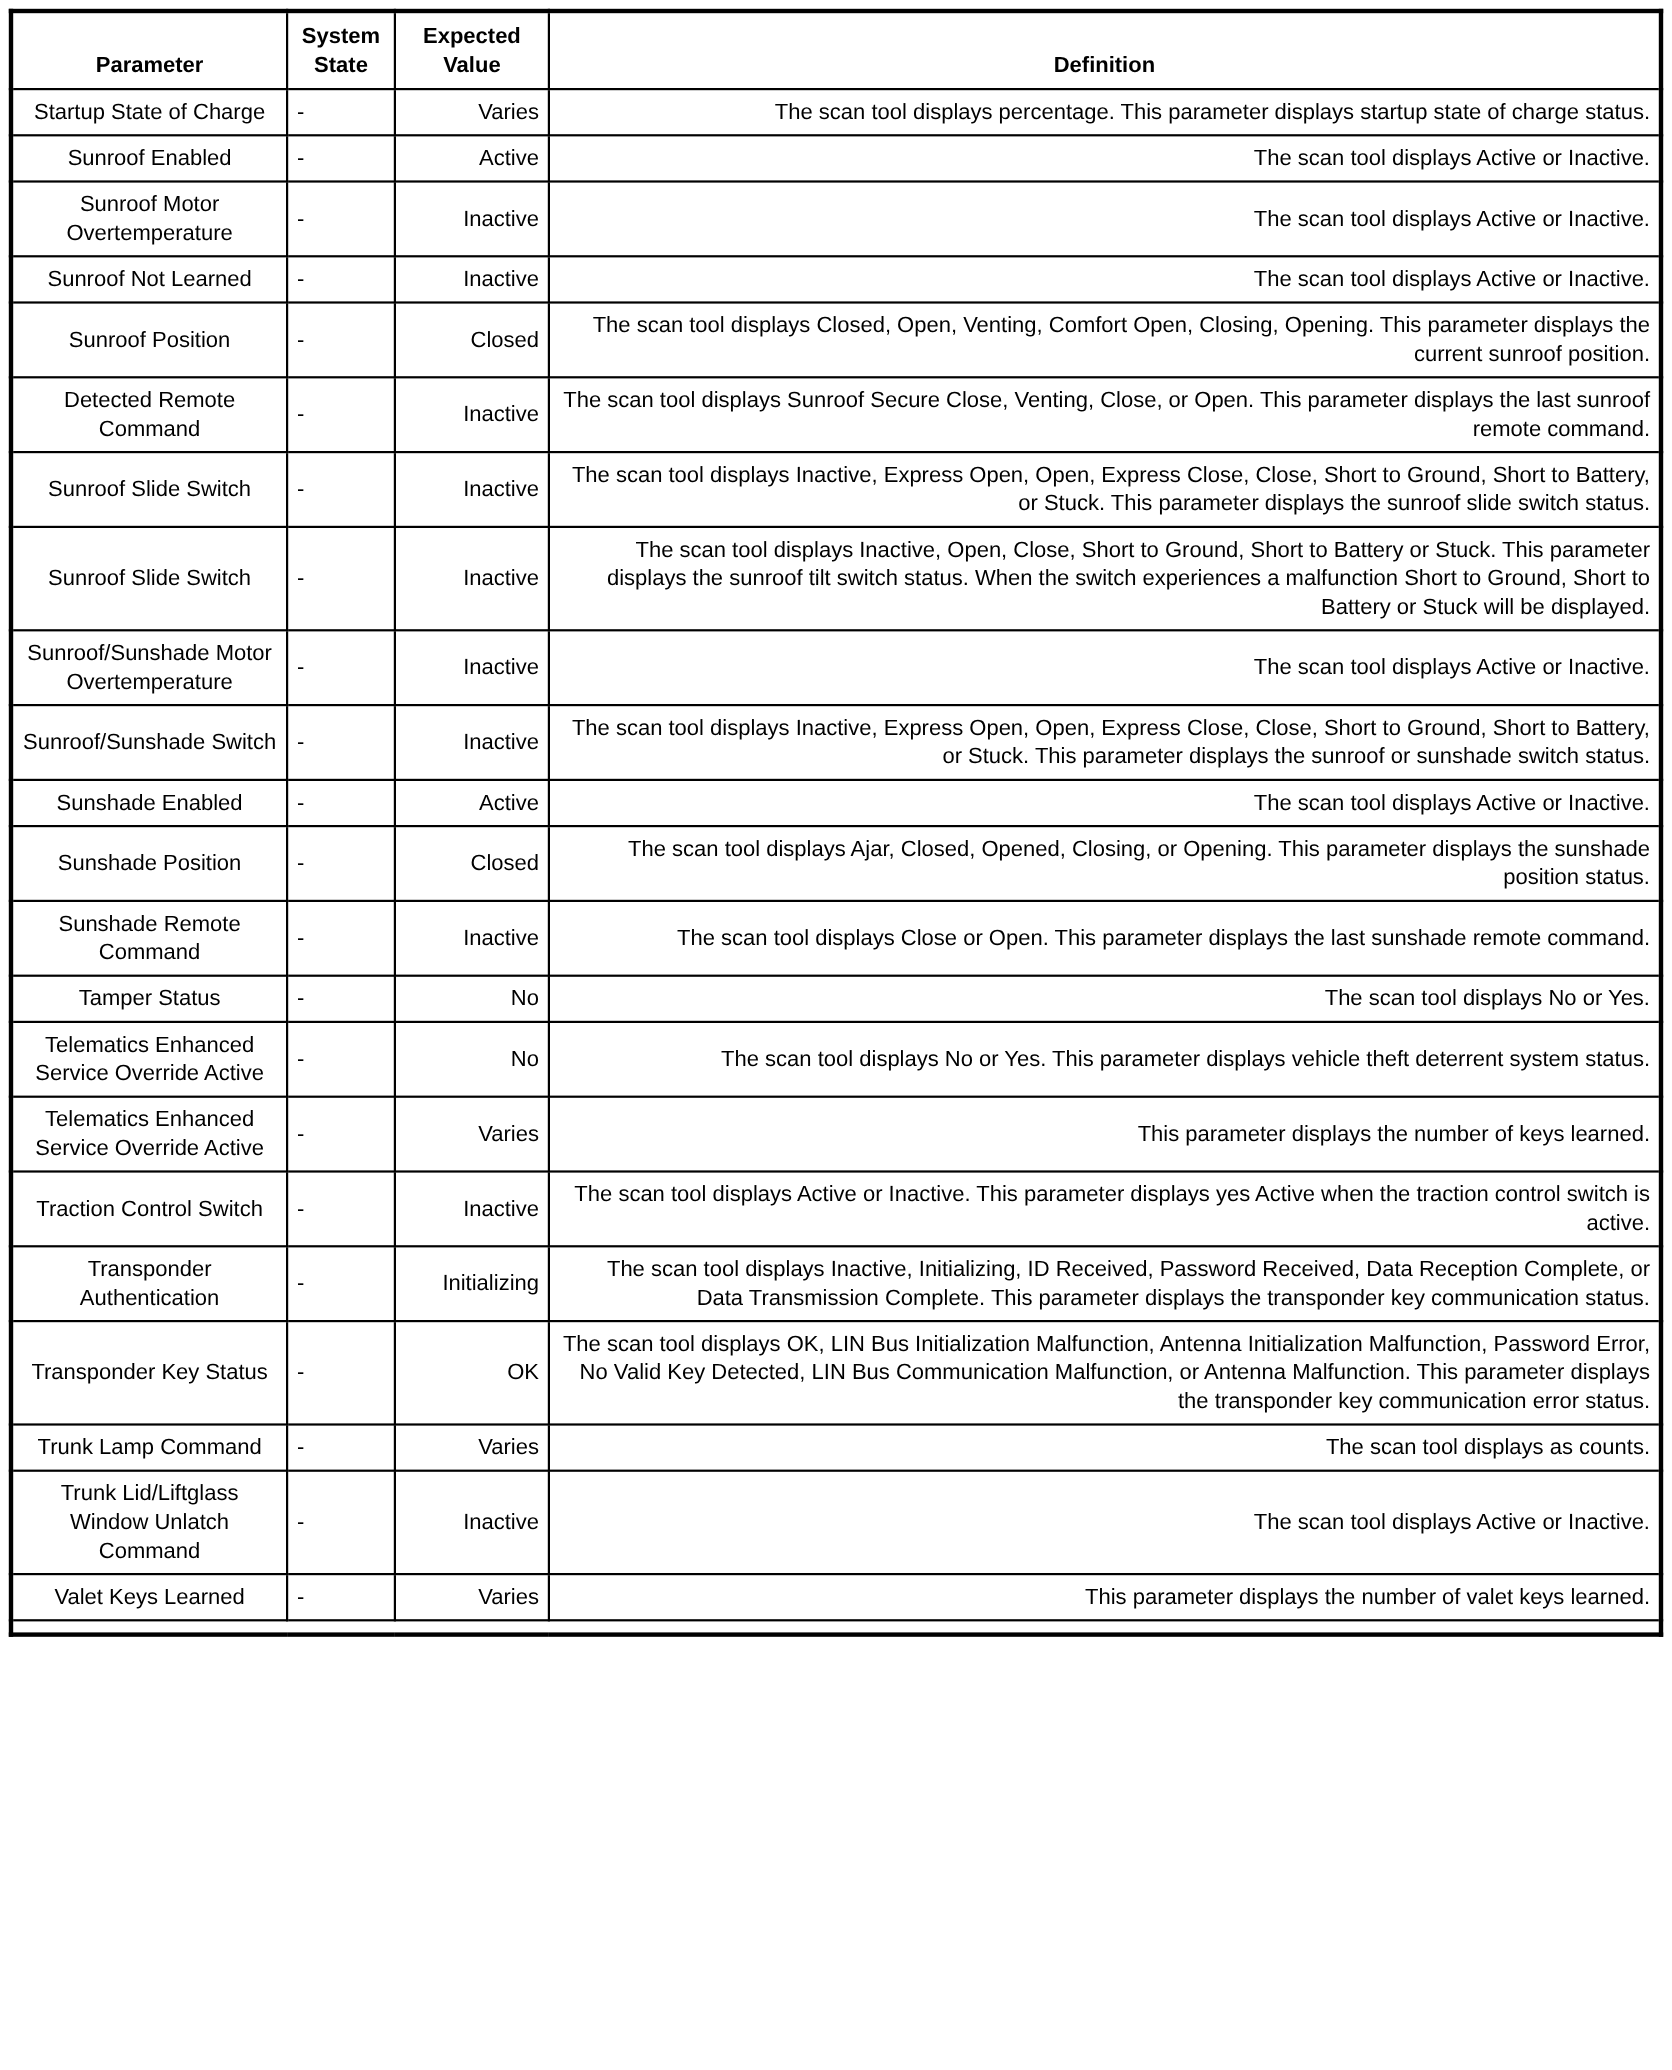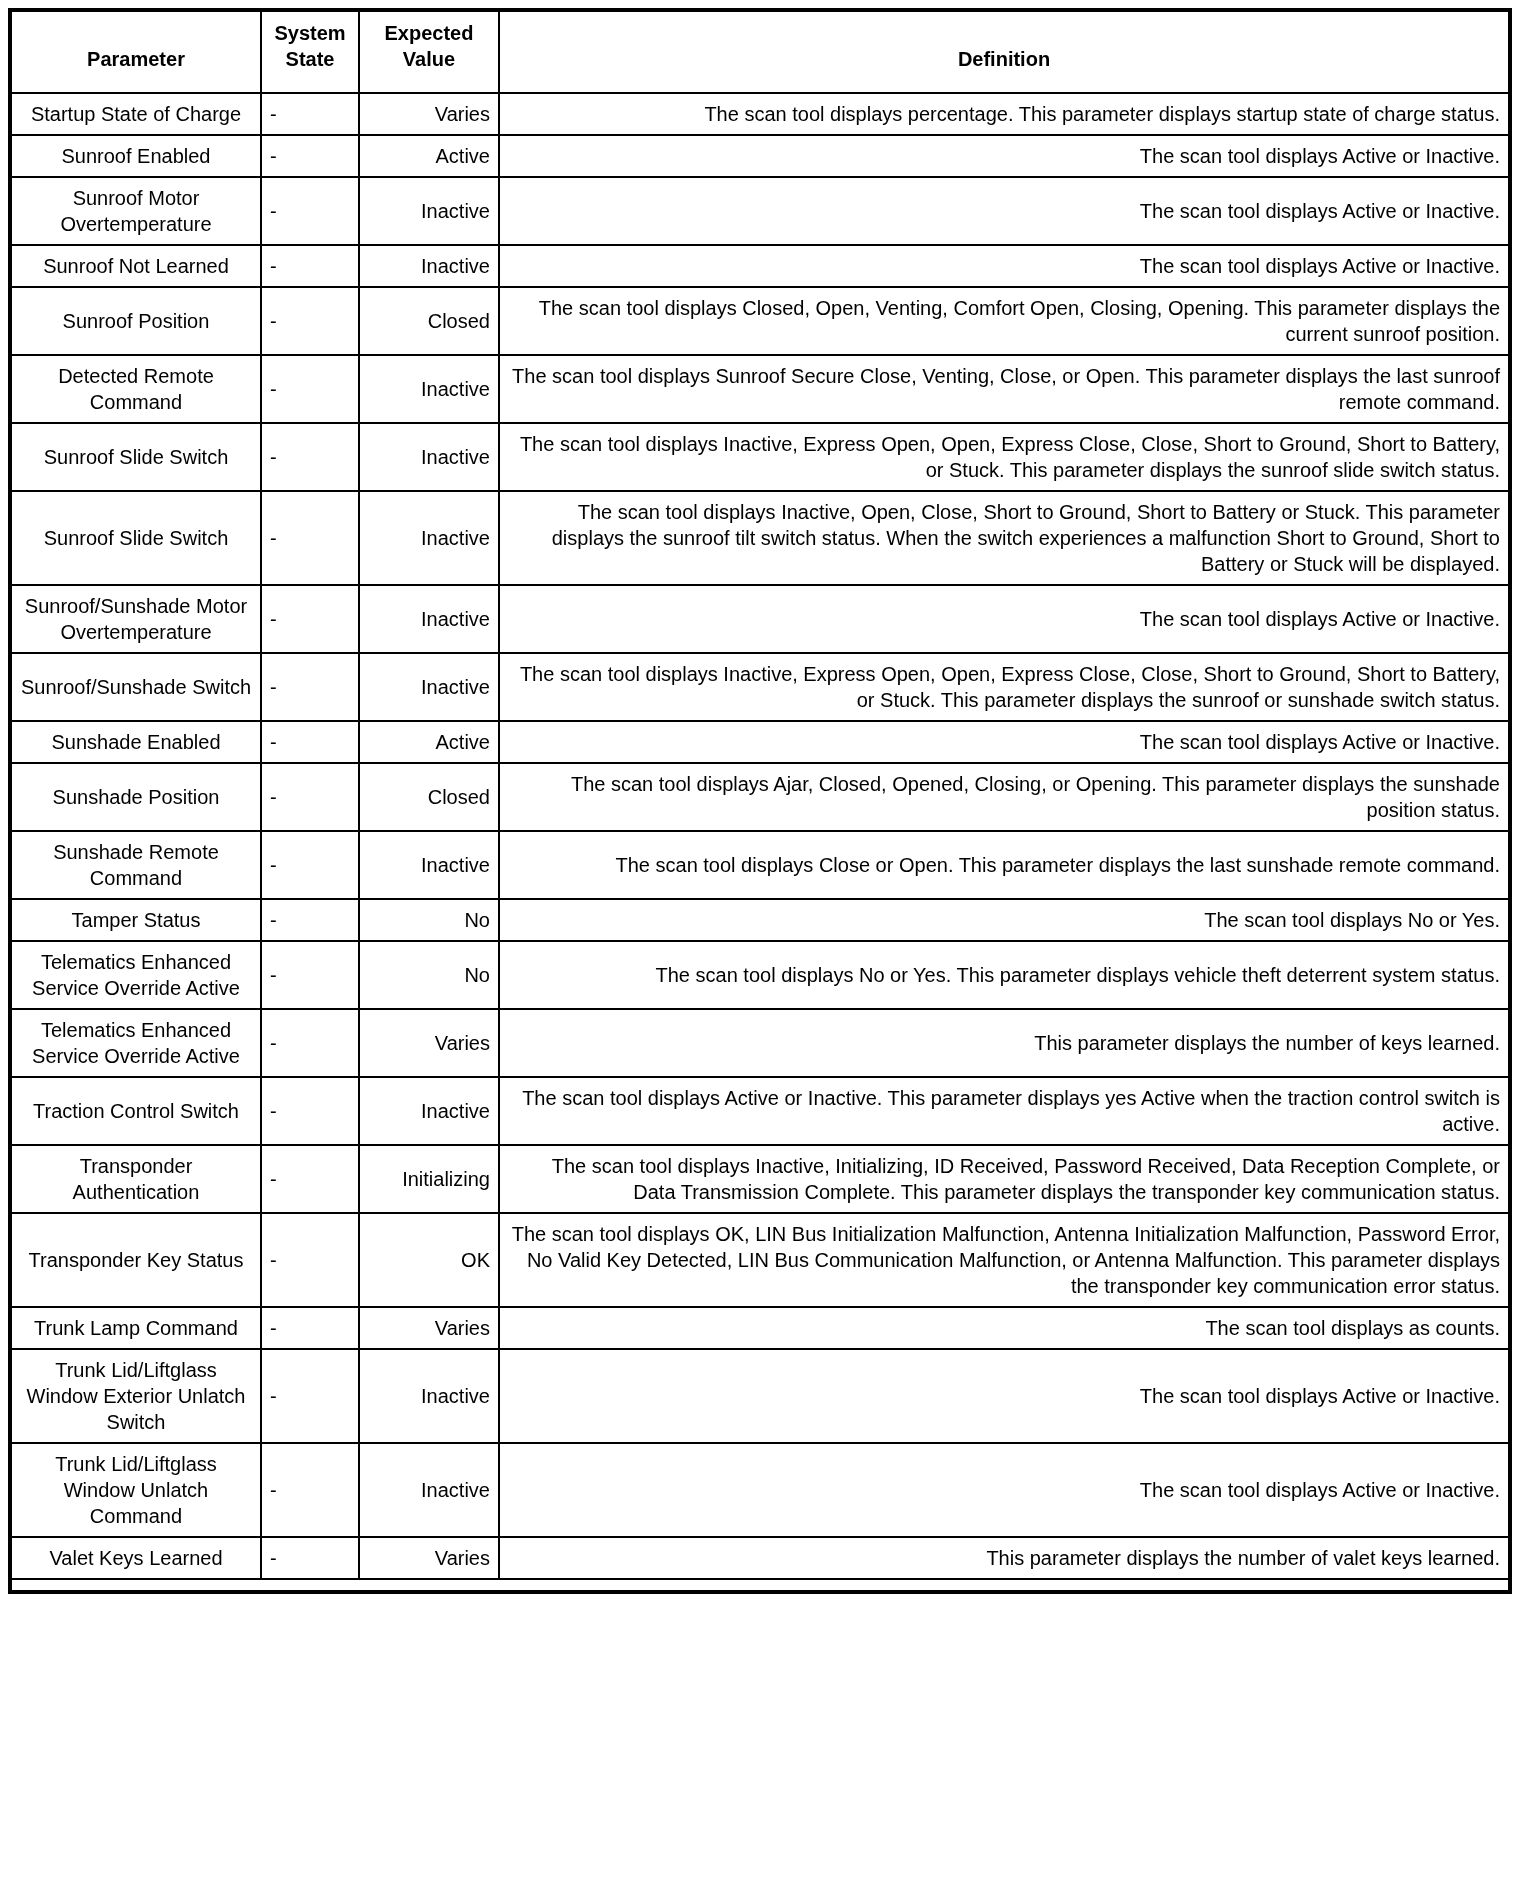--- a/index.html
+++ b/index.html
@@ -28,21 +28,21 @@
     font-size: 20px;
     line-height: 26px;
     vertical-align: middle;
     word-wrap: break-word;
   }
   .param-table thead th {
     font-weight: bold;
     text-align: center;
     vertical-align: bottom;
     padding-top: 8px;
-    padding-bottom: 20px;
+    padding-bottom: 8px;
   }
   .col-param    { width: 232px; }
   .col-state    { width: 80px; }
   .col-expected { width: 122px; }
   .col-def      { width: auto; }
   .param-table td.cell-param    { text-align: center; }
   .param-table td.cell-state    { text-align: left; }
   .param-table td.cell-expected { text-align: right; }
   .param-table td.cell-def      { text-align: right; }
   tr.spacer-row td {
@@ -200,26 +200,20 @@
     <td class="col-def cell-def">The scan tool displays OK, LIN Bus Initialization Malfunction, Antenna Initialization Malfunction, Password Error, No Valid Key Detected, LIN Bus Communication Malfunction, or Antenna Malfunction. This parameter displays the transponder key communication error status.</td>
   </tr>
 
   <tr>
     <td class="col-param cell-param">Trunk Lamp Command</td>
     <td class="col-state cell-state">-</td>
     <td class="col-expected cell-expected">Varies</td>
     <td class="col-def cell-def">The scan tool displays as counts.</td>
   </tr>
 
-  <tr>
-    <td class="col-param cell-param">Trunk Lid/Liftglass Window Exterior Unlatch Switch</td>
-    <td class="col-state cell-state">-</td>
-    <td class="col-expected cell-expected">Inactive</td>
-    <td class="col-def cell-def">The scan tool displays Active or Inactive.</td>
-  </tr>
 
   <tr>
     <td class="col-param cell-param">Trunk Lid/Liftglass Window Unlatch Command</td>
     <td class="col-state cell-state">-</td>
     <td class="col-expected cell-expected">Inactive</td>
     <td class="col-def cell-def">The scan tool displays Active or Inactive.</td>
   </tr>
 
   <tr>
     <td class="col-param cell-param">Valet Keys Learned</td>

